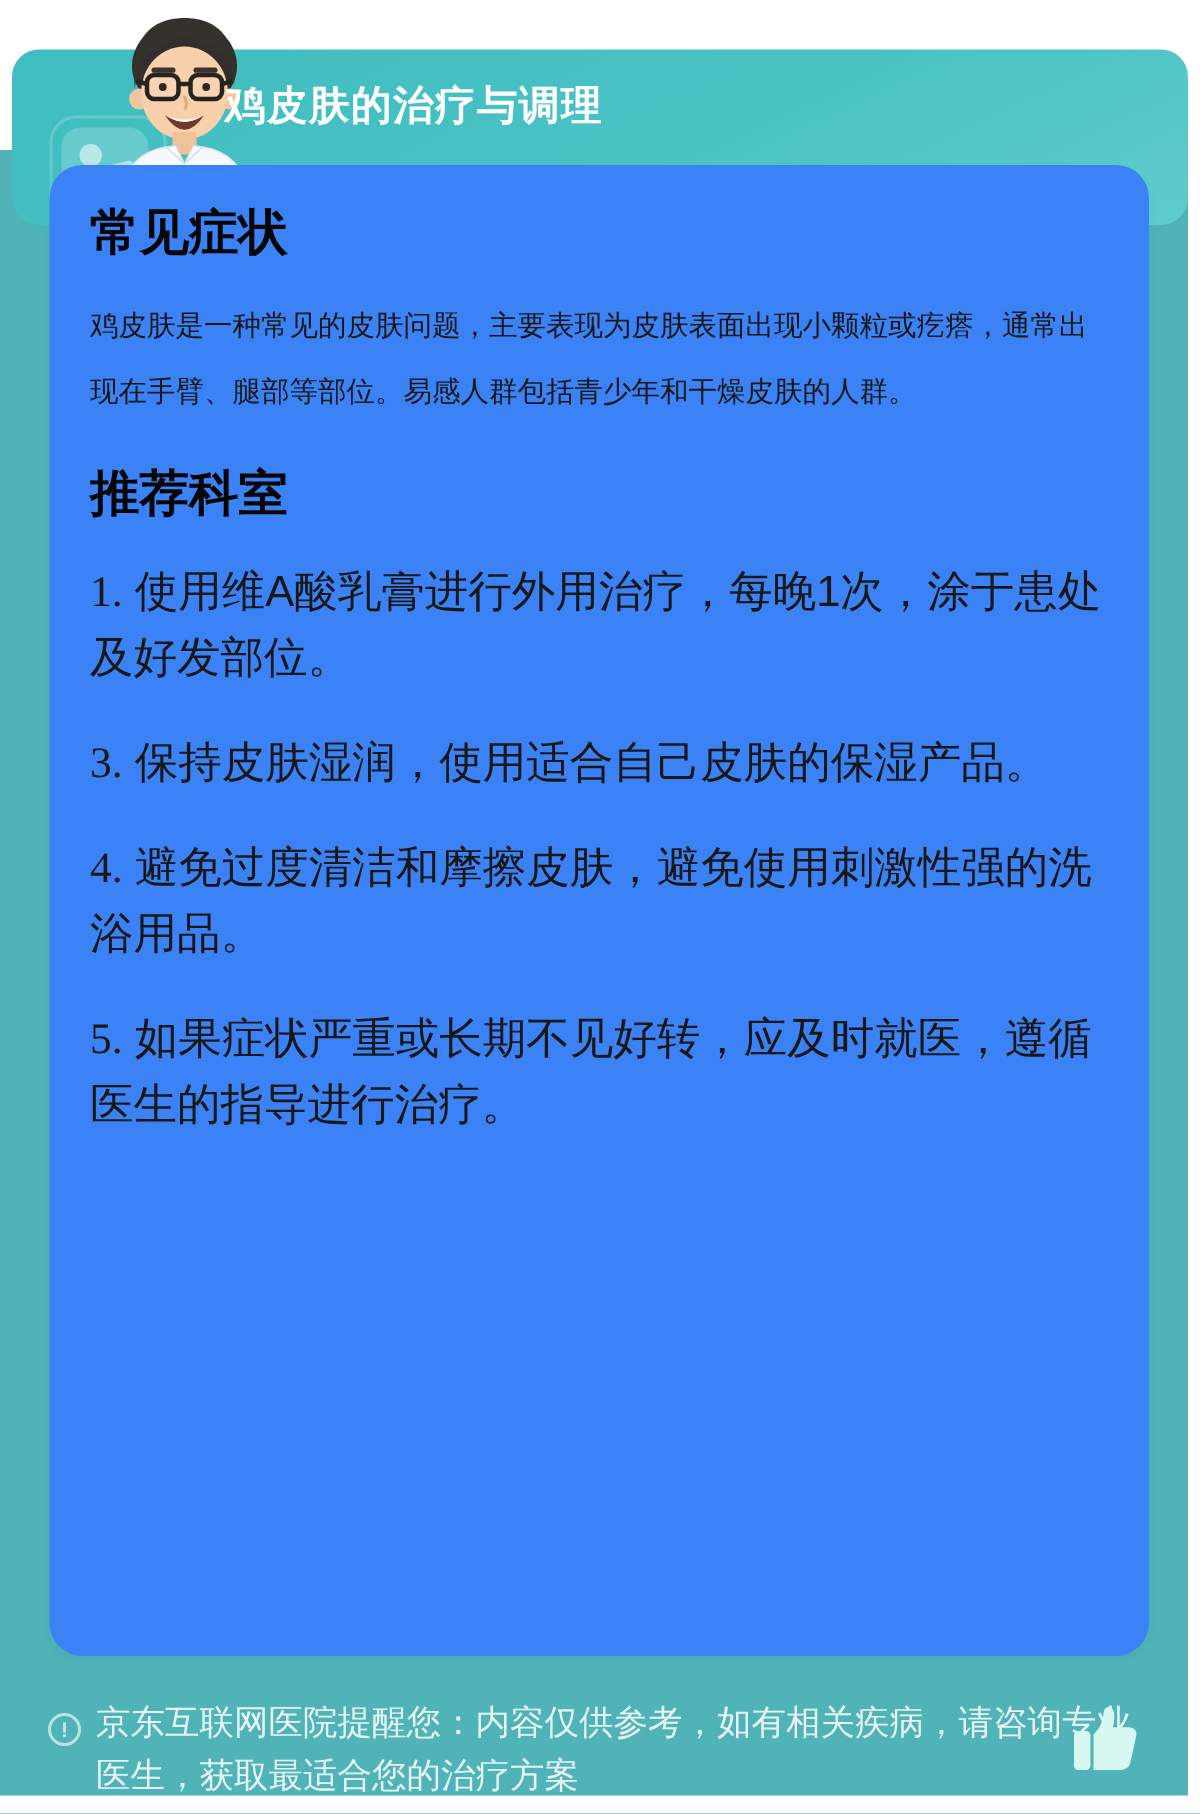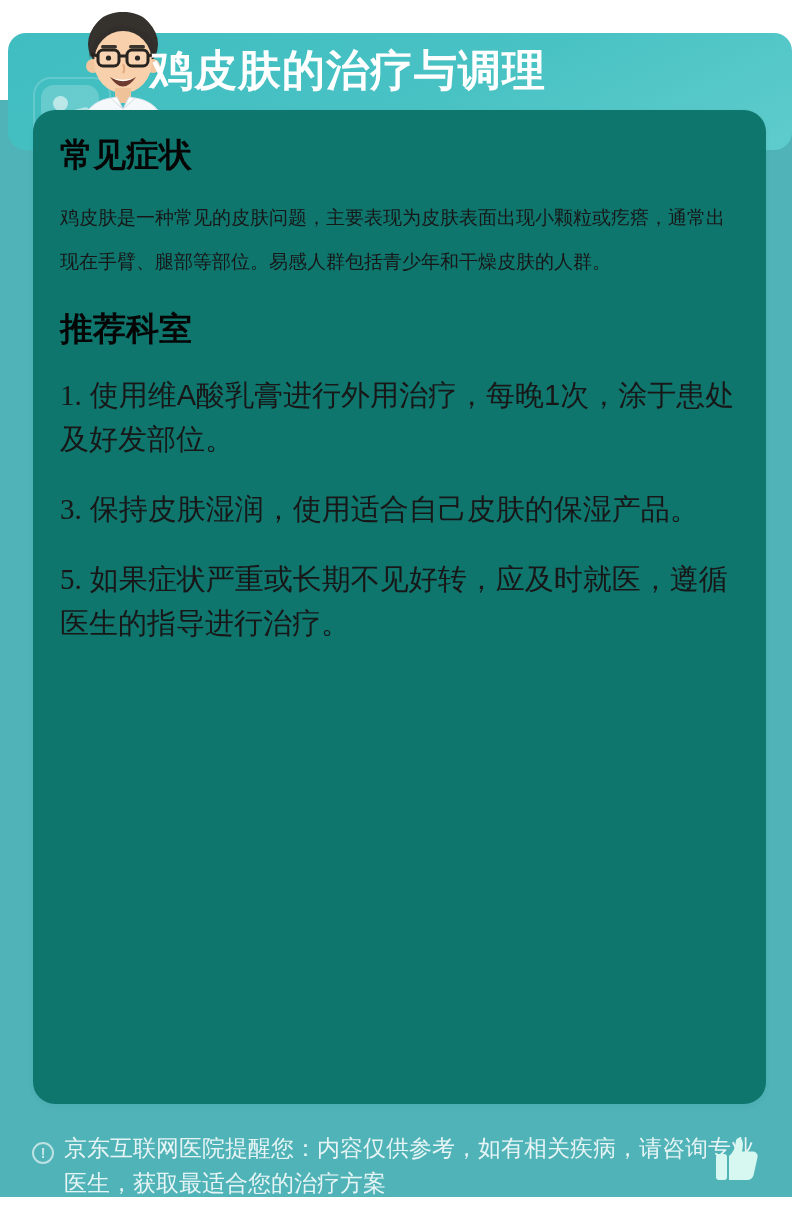--- a/index.html
+++ b/index.html
@@ -41,27 +41,27 @@
     position:absolute;left:25px;top:44px;width:74px;height:70px;
     border:2px solid rgba(255,255,255,0.18);border-radius:18px;
   }
   
   .avatar{
     position:absolute;left:60px;top:4px;width:128px;height:133px;
   }
   
   .bubble-title{
     position:absolute;left:150px;top:50px;width:560px;
-    font-size:43px;line-height:40px;font-weight:800;color:#ffffff;
+    font-size:27px;line-height:40px;font-weight:800;color:#ffffff;
     letter-spacing:1px;
   }
   
   .card{
     position:absolute;left:33px;top:110px;width:733px;height:994px;
-    background:#0f766e;border-radius:22px;
+    background:#3b82f6;border-radius:22px;
     box-sizing:border-box;
     padding:26px 30px 0 27px;
     box-shadow:0 2px 6px rgba(0,60,60,0.05);
   }
   .card h2{
     margin:26px 0 0 0;
     font-size:33px;line-height:37px;font-weight:800;color:#050505;
   }
   .card h2:first-child{margin-top:0;}
   .card p{
@@ -148,20 +148,21 @@
 
 <div class="card">
   <h2>常见症状</h2>
   <p>鸡皮肤是一种常见的皮肤问题，主要表现为皮肤表面出现小颗粒或疙瘩，通常出现在手臂、腿部等部位。易感人群包括青少年和干燥皮肤的人群。</p>
 
   <h2>推荐科室</h2>
 
   <ol>
     <li><span class="num">1.</span><span>使用维A酸乳膏进行外用治疗，每晚1次，涂于患处及好发部位。</span></li>
     <li><span class="num">3.</span><span>保持皮肤湿润，使用适合自己皮肤的保湿产品。</span></li>
+    <li><span class="num">4.</span><span>避免过度清洁和摩擦皮肤，避免使用刺激性强的洗浴用品。</span></li>
     <li><span class="num">5.</span><span>如果症状严重或长期不见好转，应及时就医，遵循医生的指导进行治疗。</span></li>
   </ol>
 </div>
 
 <div class="warning-circle">!</div>
 <div class="disclaimer">京东互联网医院提醒您：内容仅供参考，如有相关疾病，请咨询专业医生，获取最适合您的治疗方案</div>
 
 <button class="like-button" aria-label="like">
   <svg width="48" height="50" viewBox="0 0 48 50">
     <rect x="4" y="20" width="11" height="26" rx="3" fill="#D6F8F0"></rect>

